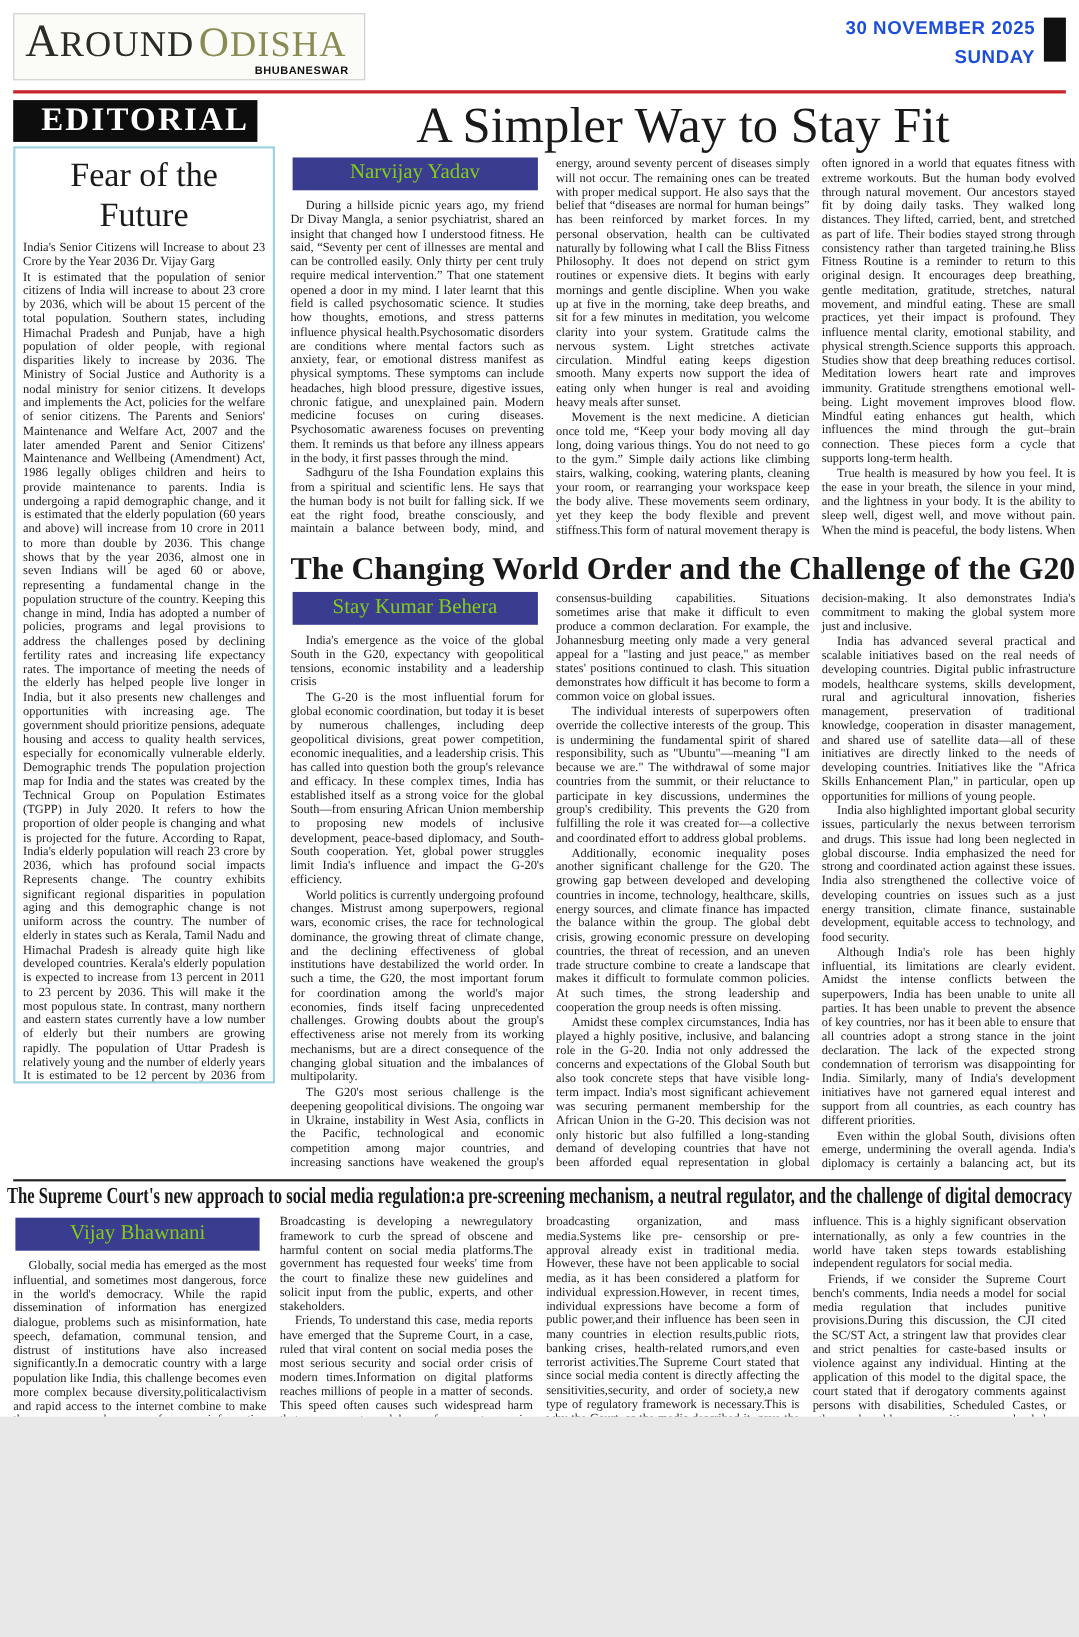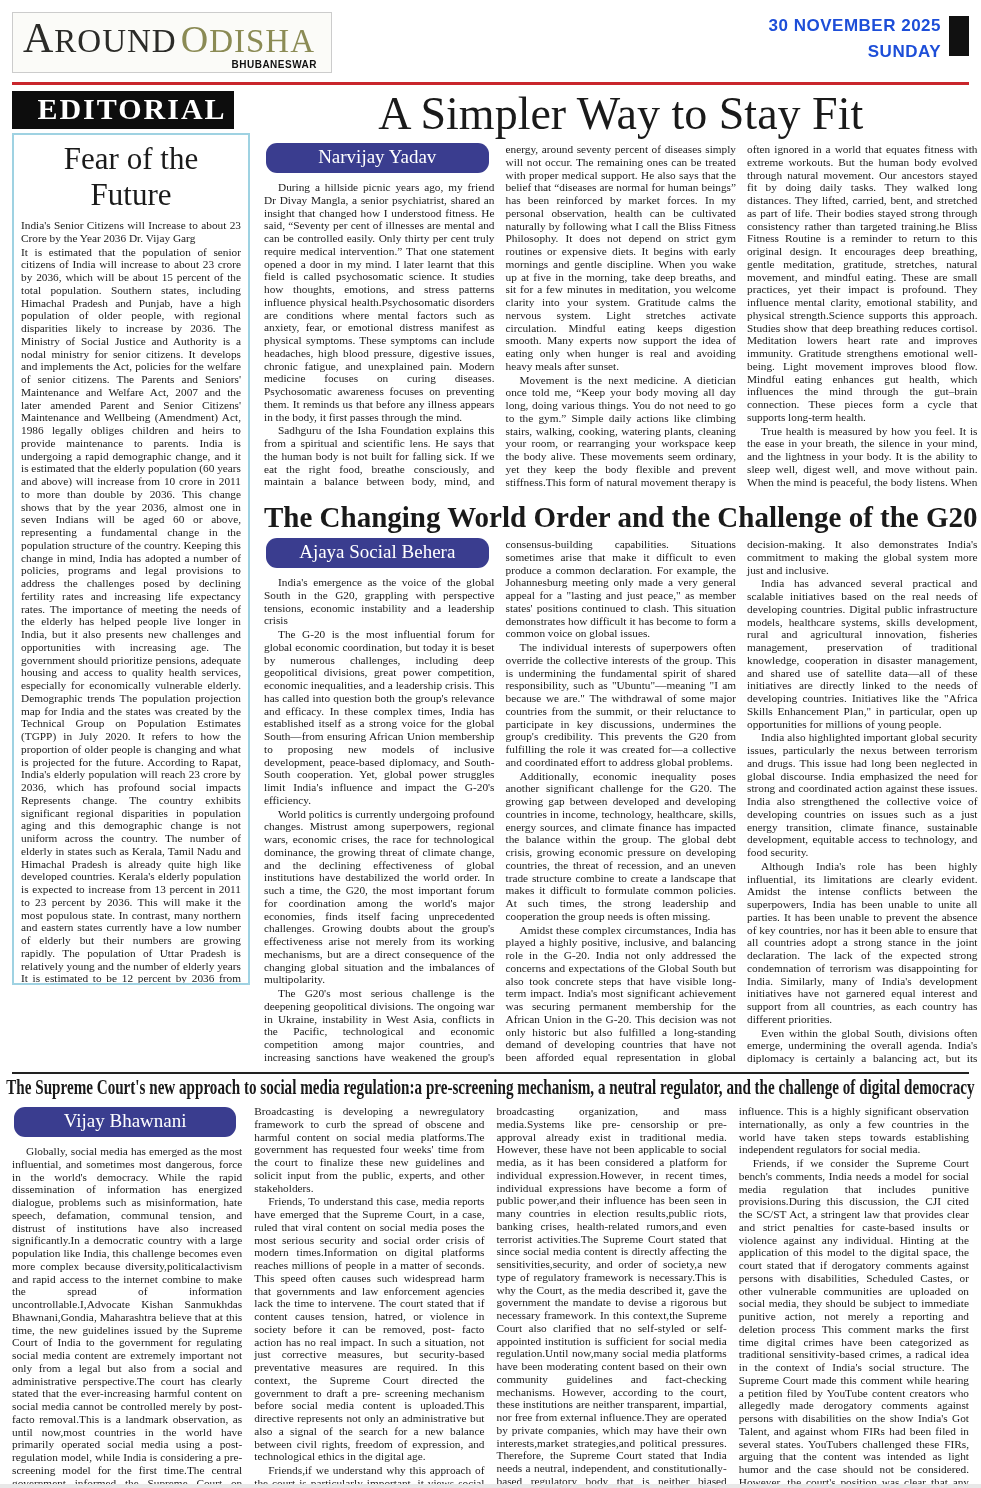--- a/index.html
+++ b/index.html
@@ -1,18 +1,18 @@
 <!DOCTYPE html>
 <html><head>
 <meta charset="utf-8">
 <style>
   * { margin:0; padding:0; box-sizing:border-box; }
   html,body { background:#e8e8e8; }
   .page {
-    position:relative; width:981px; height:1484px; margin:0 auto;
+    position:relative; width:981px; height:1288px; margin:0 auto;
     background:#ffffff; overflow:hidden;
     font-family:"Liberation Serif", serif; color:#1a1a1a;
     padding:10px 12px 0 12px;
   }
   
   .mast-row { display:flex; justify-content:space-between; align-items:flex-start; height:66px; margin-top:2px; }
   .mast-box { border:1px solid #cccccc; background:#fbfbf8; padding:4px 14px 2px 10px; min-width:320px; }
   .mast-title { white-space:nowrap; line-height:1; }
   .mast-around { font-size:33px; color:#2b2b28; letter-spacing:1px; }
   .mast-around .bigcap { font-size:42px; }
@@ -30,21 +30,21 @@
   
   .ed-banner { background:#0d0d0d; color:#ffffff; text-align:center; font-weight:bold; font-size:30px; letter-spacing:2px; padding:1px 0 3px 18px; width:222px; }
   .fear-box { border:2px solid #9fd2e2; margin-top:4px; width:238px; height:852px; padding:4px 7px; overflow:hidden; }
   .fear-title { text-align:center; font-size:31px; font-weight:normal; margin:2px 0 6px 0; }
   .ed-body p, .multicol p { font-size:11.3px; line-height:1.13; text-align:justify; }
   .ed-body p + p, .multicol p + p { margin-top:1px; }
   .multicol p { text-indent:14px; }
   .ed-body p { text-indent:0; }
   
   .fit-title { text-align:center; font-size:46px; font-weight:normal; line-height:1; margin:0 0 6px 0; }
-  .byline-box { background:#3a3d8f; color:#ffffff; text-align:center; font-size:19px; padding:3px 0 5px 0; margin:0 6px 8px 2px;border-radius:11px; }
+  .byline-box { background:#3a3d8f; color:#84cc16; text-align:center; font-size:19px; padding:3px 0 5px 0; margin:0 6px 8px 2px; }
   .multicol { column-gap:11px; column-fill:auto; overflow:hidden; }
   .fit-body { column-count:3; height:352px; }
   .g20-title { display:flex; justify-content:flex-start; margin:8px 0 6px 0; }
   .g20-title span { font-size:29px; line-height:1; white-space:nowrap; }
   .g20-body { column-count:3; height:528px; }
   
   .sc-section { border-top:2px solid #222; margin-top:6px; padding-top:2px; }
   .sc-title { display:flex; justify-content:center; overflow:visible; margin-bottom:6px; }
   .sc-title span { font-size:21px; line-height:1.1; white-space:nowrap; display:inline-block; transform:scaleX(0.72); transform-origin:center; }
   .sc-body { column-count:4; column-gap:12px; height:404px; }
@@ -96,23 +96,23 @@
             <p>Sadhguru of the Isha Foundation explains this from a spiritual and scientific lens. He says that the human body is not built for falling sick. If we eat the right food, breathe consciously, and maintain a balance between body, mind, and energy, around seventy percent of diseases simply will not occur. The remaining ones can be treated with proper medical support. He also says that the belief that “diseases are normal for human beings” has been reinforced by market forces.  In my personal observation, health can be cultivated naturally by following what I call the Bliss Fitness Philosophy. It does not depend on strict gym routines or expensive diets. It begins with early mornings and gentle discipline. When you wake up at five in the morning, take deep breaths, and sit for a few minutes in meditation, you welcome clarity into your system. Gratitude calms the nervous system. Light stretches activate circulation. Mindful eating keeps digestion smooth. Many experts now support the idea of eating only when hunger is real and avoiding heavy meals after sunset.</p>
             <p>Movement is the next medicine. A dietician once told me, “Keep your body moving all day long, doing various things. You do not need to go to the gym.” Simple daily actions like climbing stairs, walking, cooking, watering plants, cleaning your room, or rearranging your workspace keep the body alive. These movements seem ordinary, yet they keep the body flexible and prevent stiffness.This form of natural movement therapy is often ignored in a world that equates fitness with extreme workouts. But the human body evolved through natural movement. Our ancestors stayed fit by doing daily tasks. They walked long distances. They lifted, carried, bent, and stretched as part of life. Their bodies stayed strong through consistency rather than targeted training.he Bliss Fitness Routine is a reminder to return to this original design. It encourages deep breathing, gentle meditation, gratitude, stretches, natural movement, and mindful eating. These are small practices, yet their impact is profound. They influence mental clarity, emotional stability, and physical strength.Science supports this approach. Studies show that deep breathing reduces cortisol. Meditation lowers heart rate and improves immunity. Gratitude strengthens emotional well-being. Light movement improves blood flow. Mindful eating enhances gut health, which influences the mind through the gut–brain connection. These pieces form a cycle that supports long-term health.</p>
             <p>True health is measured by how you feel. It is the ease in your breath, the silence in your mind, and the lightness in your body. It is the ability to sleep well, digest well, and move without pain. When the mind is peaceful, the body listens. When the body is active, the mind becomes more relaxed. This two-way harmony is the foundation of the Bliss Fitness Philosophy. It is not a set of strict rules. It is a way of living that aligns with nature. If you breathe deeply, think lightly, move gently, and eat mindfully, the body takes care of the rest.</p>
           </div>
       </div>
 
       <h1 class="g20-title">
           <span>The Changing World Order and the Challenge of the G20</span>
         </h1>
       <div class="multicol g20-body">
-        <div class="byline-box">Ajaya Social Behera</div>
+        <div class="byline-box">Stay Kumar Behera</div>
         <div>
-            <p>India's emergence as the voice of the global South in the G20, grappling with perspective tensions, economic instability and a leadership crisis</p>
+            <p>India's emergence as the voice of the global South in the G20, expectancy with geopolitical tensions, economic instability and a leadership crisis</p>
             <p>The G-20 is the most influential forum for global economic coordination, but today it is beset by numerous challenges, including deep geopolitical divisions, great power competition, economic inequalities, and a leadership crisis. This has called into question both the group's relevance and efficacy. In these complex times, India has established itself as a strong voice for the global South—from ensuring African Union membership to proposing new models of inclusive development, peace-based diplomacy, and South-South cooperation. Yet, global power struggles limit India's influence and impact the G-20's efficiency.</p>
             <p>World politics is currently undergoing profound changes. Mistrust among superpowers, regional wars, economic crises, the race for technological dominance, the growing threat of climate change, and the declining effectiveness of global institutions have destabilized the world order. In such a time, the G20, the most important forum for coordination among the world's major economies, finds itself facing unprecedented challenges. Growing doubts about the group's effectiveness arise not merely from its working mechanisms, but are a direct consequence of the changing global situation and the imbalances of multipolarity.</p>
             <p>The G20's most serious challenge is the deepening geopolitical divisions. The ongoing war in Ukraine, instability in West Asia, conflicts in the Pacific, technological and economic competition among major countries, and increasing sanctions have weakened the group's consensus-building capabilities. Situations sometimes arise that make it difficult to even produce a common declaration. For example, the Johannesburg meeting only made a very general appeal for a "lasting and just peace," as member states' positions continued to clash. This situation demonstrates how difficult it has become to form a common voice on global issues.</p>
             <p>The individual interests of superpowers often override the collective interests of the group. This is undermining the fundamental spirit of shared responsibility, such as "Ubuntu"—meaning "I am because we are." The withdrawal of some major countries from the summit, or their reluctance to participate in key discussions, undermines the group's credibility. This prevents the G20 from fulfilling the role it was created for—a collective and coordinated effort to address global problems.</p>
             <p>Additionally, economic inequality poses another significant challenge for the G20. The growing gap between developed and developing countries in income, technology, healthcare, skills, energy sources, and climate finance has impacted the balance within the group. The global debt crisis, growing economic pressure on developing countries, the threat of recession, and an uneven trade structure combine to create a landscape that makes it difficult to formulate common policies. At such times, the strong leadership and cooperation the group needs is often missing.</p>
             <p>Amidst these complex circumstances, India has played a highly positive, inclusive, and balancing role in the G-20. India not only addressed the concerns and expectations of the Global South but also took concrete steps that have visible long-term impact. India's most significant achievement was securing permanent membership for the African Union in the G-20. This decision was not only historic but also fulfilled a long-standing demand of developing countries that have not been afforded equal representation in global decision-making. It also demonstrates India's commitment to making the global system more just and inclusive.</p>
             <p>India has advanced several practical and scalable initiatives based on the real needs of developing countries. Digital public infrastructure models, healthcare systems, skills development, rural and agricultural innovation, fisheries management, preservation of traditional knowledge, cooperation in disaster management, and shared use of satellite data—all of these initiatives are directly linked to the needs of developing countries. Initiatives like the "Africa Skills Enhancement Plan," in particular, open up opportunities for millions of young people.</p>
             <p>India also highlighted important global security issues, particularly the nexus between terrorism and drugs. This issue had long been neglected in global discourse. India emphasized the need for strong and coordinated action against these issues. India also strengthened the collective voice of developing countries on issues such as a just energy transition, climate finance, sustainable development, equitable access to technology, and food security.</p>
             <p>Although India's role has been highly influential, its limitations are clearly evident. Amidst the intense conflicts between the superpowers, India has been unable to unite all parties. It has been unable to prevent the absence of key countries, nor has it been able to ensure that all countries adopt a strong stance in the joint declaration. The lack of the expected strong condemnation of terrorism was disappointing for India. Similarly, many of India's development initiatives have not garnered equal interest and support from all countries, as each country has different priorities.</p>
             <p>Even within the global South, divisions often emerge, undermining the overall agenda. India's diplomacy is certainly a balancing act, but its effectiveness is limited by the rigid and competitive stances of the great powers.Yet it is undeniable that today no other country in the Global South can play a role as comprehensive, balanced, credible, and visionary as India. India has revitalized the G20 platform, ensured due respect for the interests of the Global South, and redefined inclusivity in global governance.</p>

